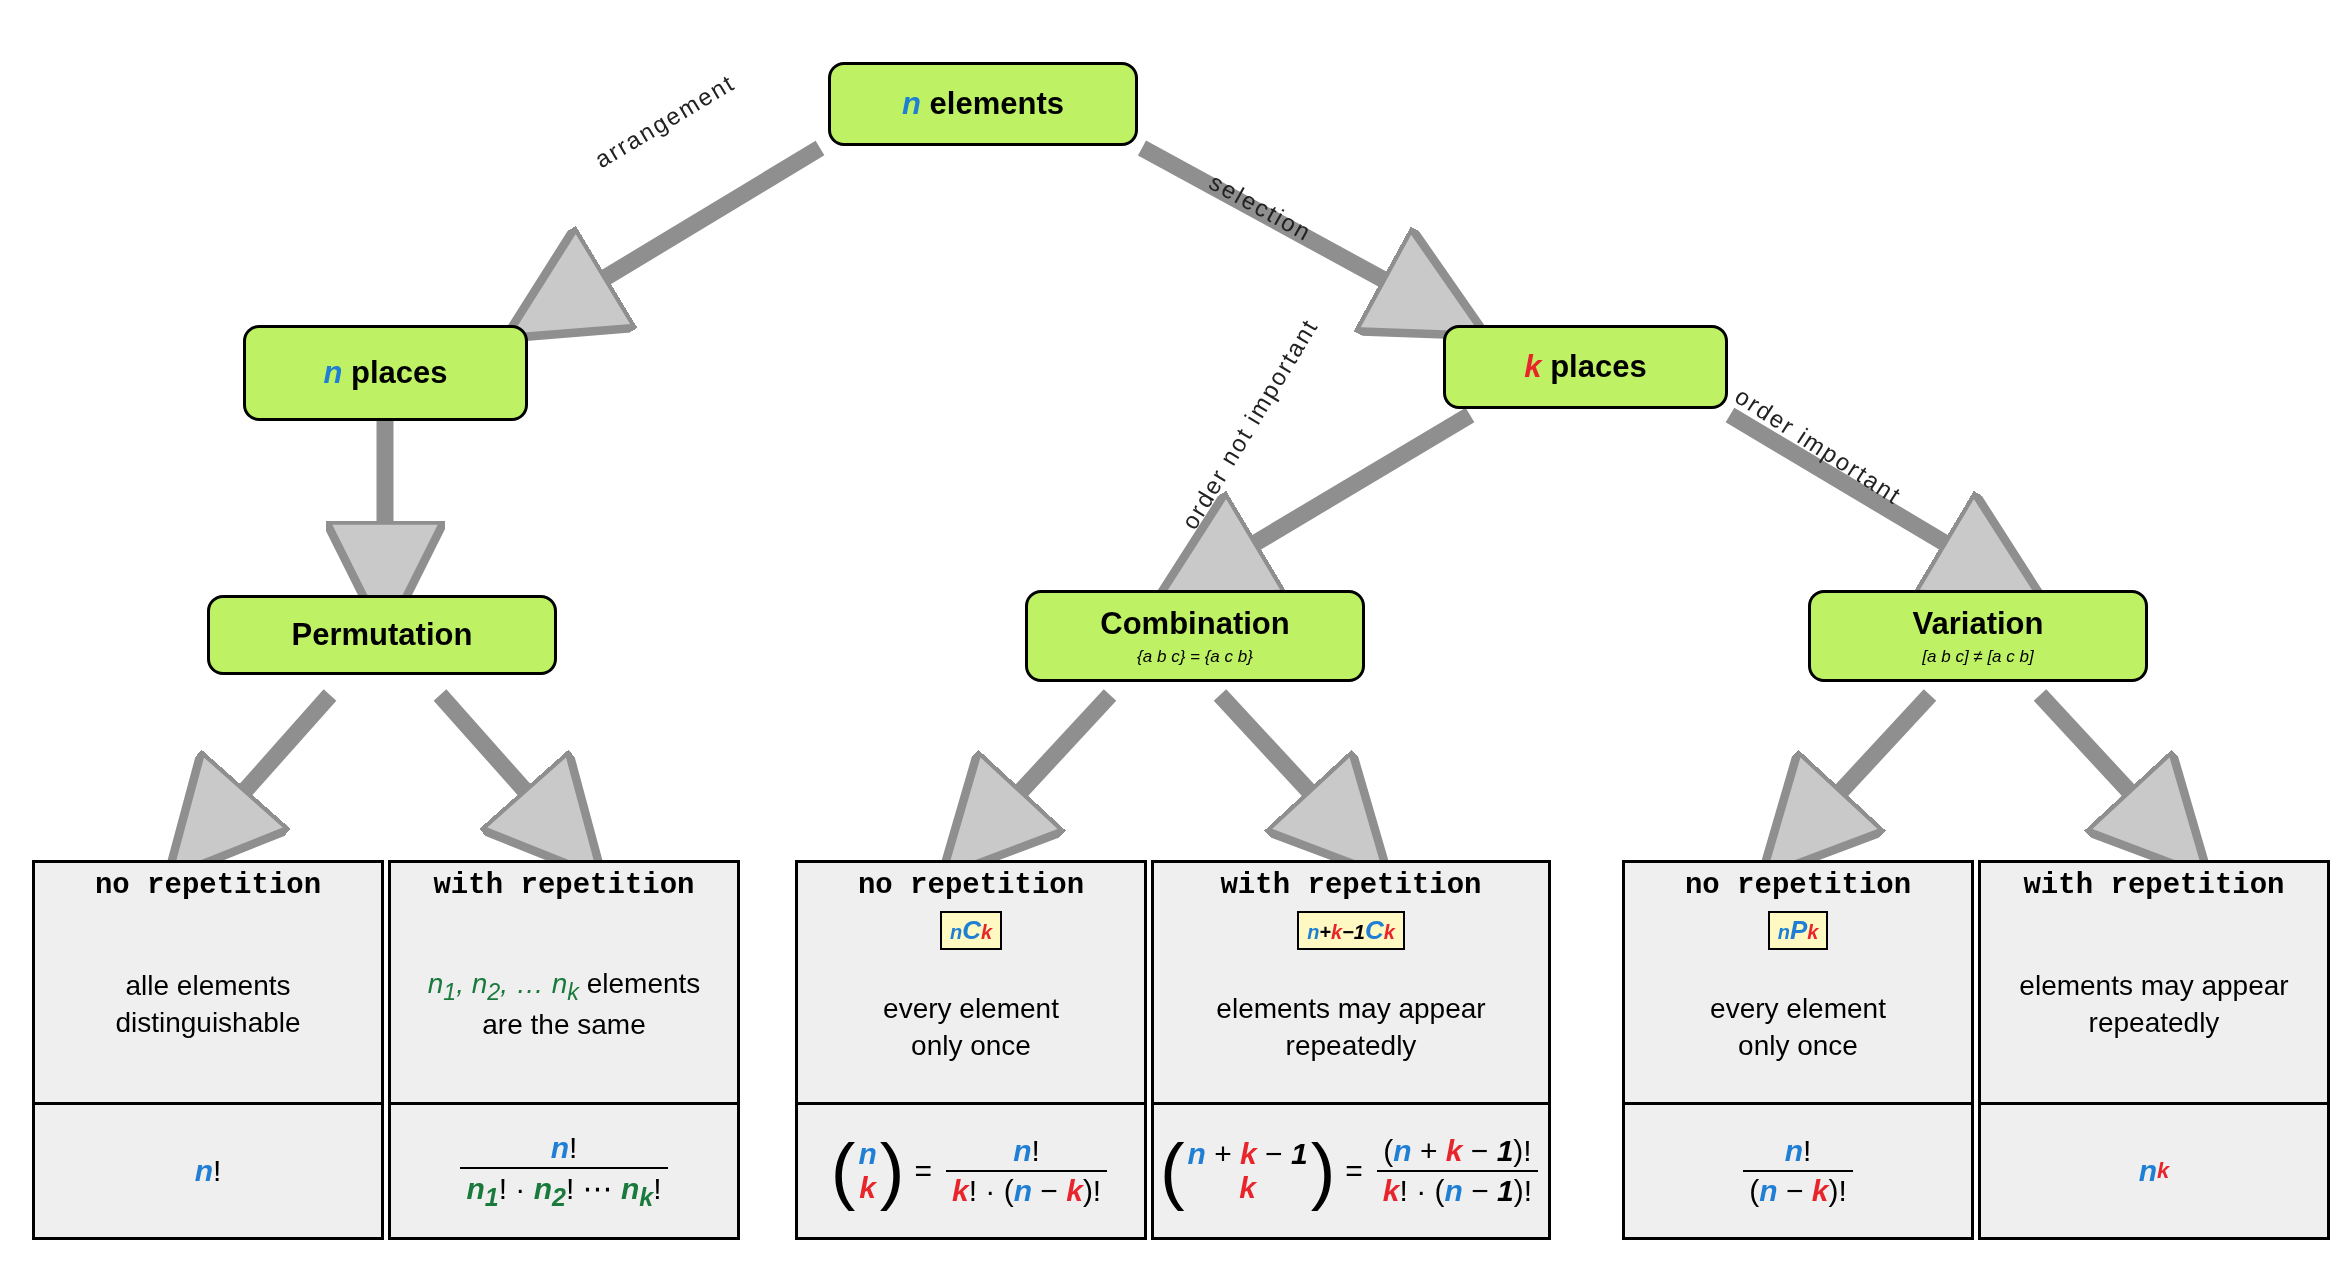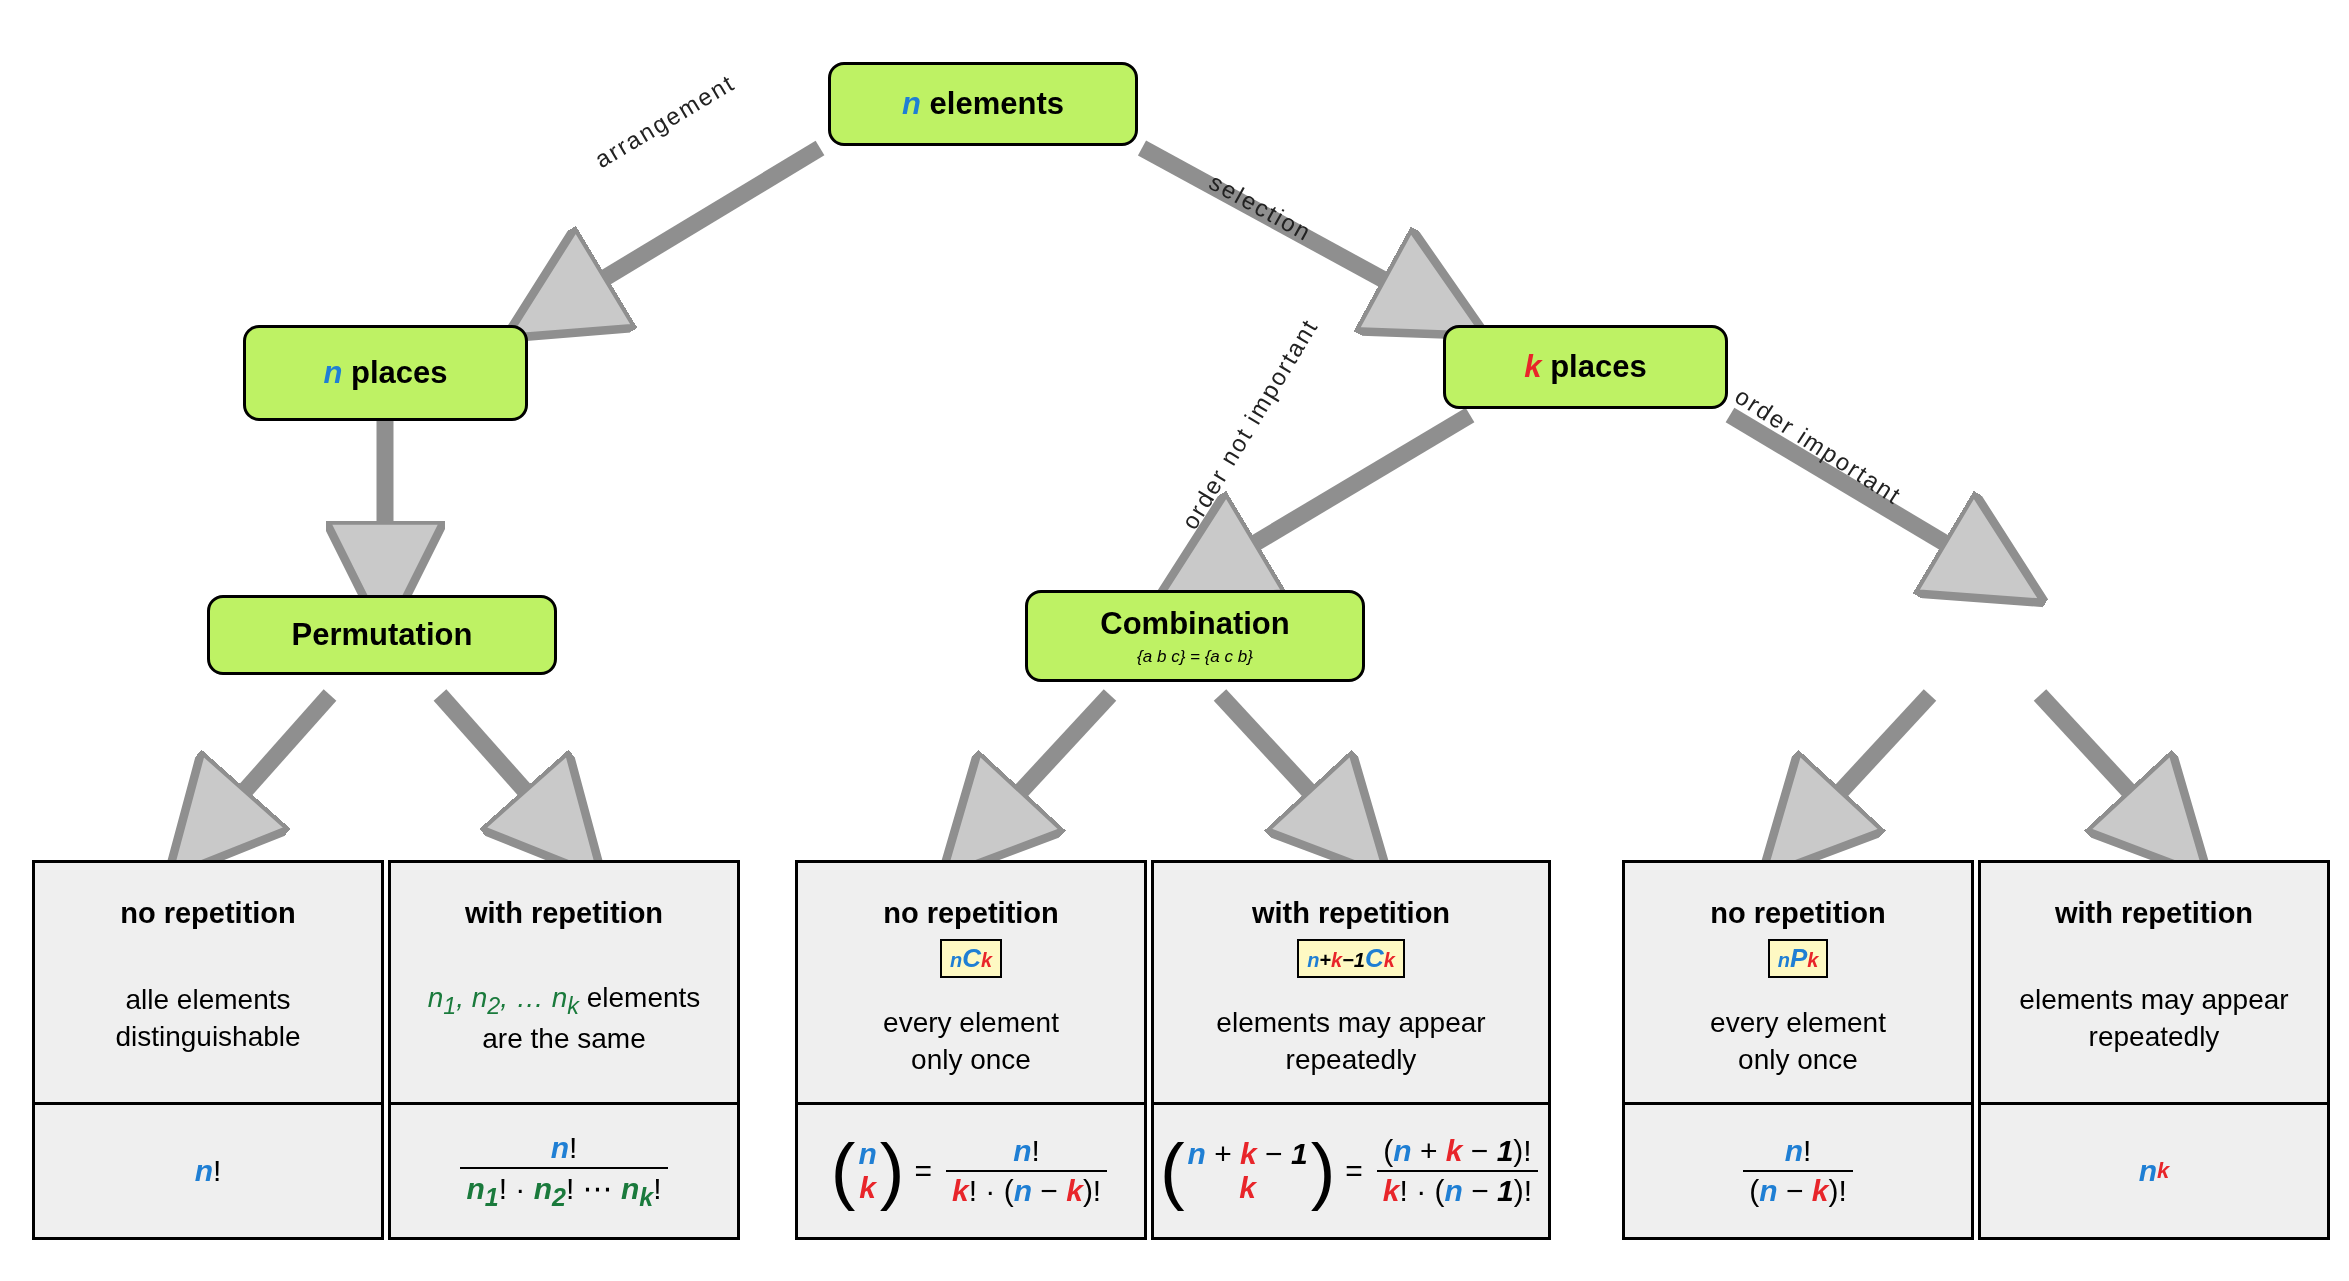--- a/index.html
+++ b/index.html
@@ -67,21 +67,22 @@
     flex-direction: column;
     z-index: 5;
   }
   .leaf .head {
     height: 44px;
     display: flex;
     align-items: center;
     justify-content: center;
     font-weight: bold;
     font-size: 29px;
-    padding-top: 28px;
+    padding-top: 0;
+    font-family: Liberation Mono, monospace;
   }
   .leaf .badge-row {
     height: 46px;
     display: flex;
     align-items: center;
     justify-content: center;
   }
   .leaf .badge {
     border: 2px solid #000;
     background: #fef9c3;
@@ -236,20 +237,24 @@
 
   <div class="node" style="left:207px; top:595px; width:350px; height:80px;">
     <div class="title">Permutation</div>
   </div>
 
   <div class="node" style="left:985px; top:590px; width:340px; height:92px;margin-left:40px;">
     <div class="title">Combination</div>
     <div class="sub">{a b c} = {a c b}</div>
   </div>
 
+  <div class="node" style="left:1808px; top:590px; width:340px; height:92px;">
+    <div class="title">Variation</div>
+    <div class="sub">[a b c] ≠ [a c b]</div>
+  </div>
 
   <div class="leaf" style="left:32px; top:860px; width:352px; height:380px;">
     <div class="head">no repetition</div>
     <div class="desc">
       <div>
         <div>alle elements</div>
         <div>distinguishable</div>
       </div>
     </div>
     <div class="formula">

